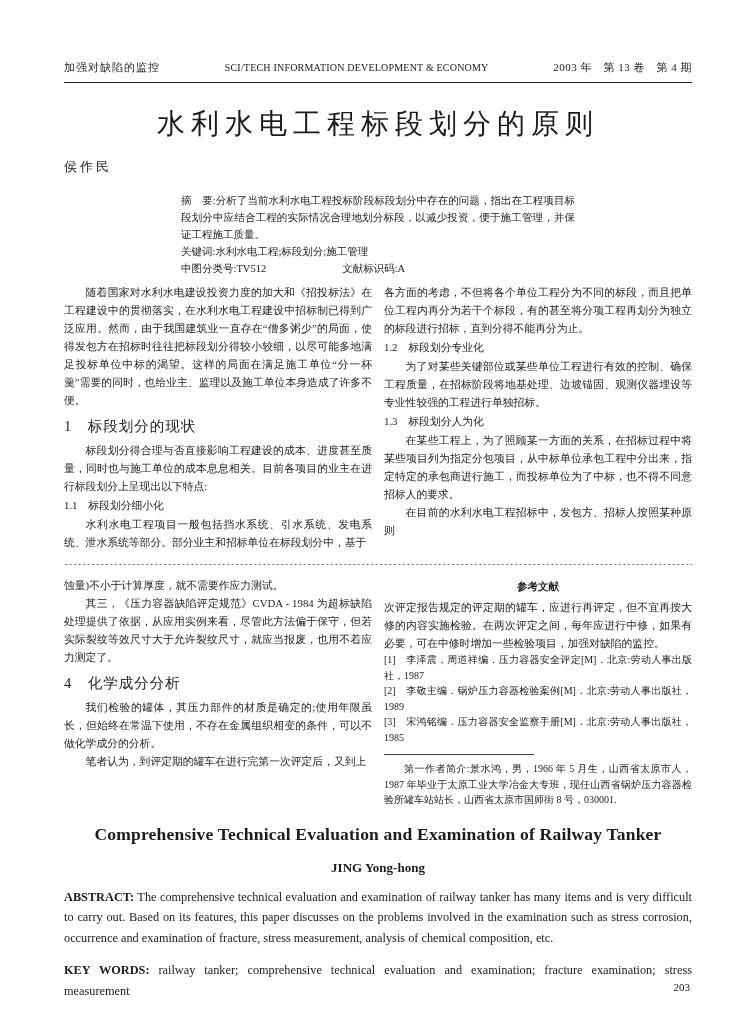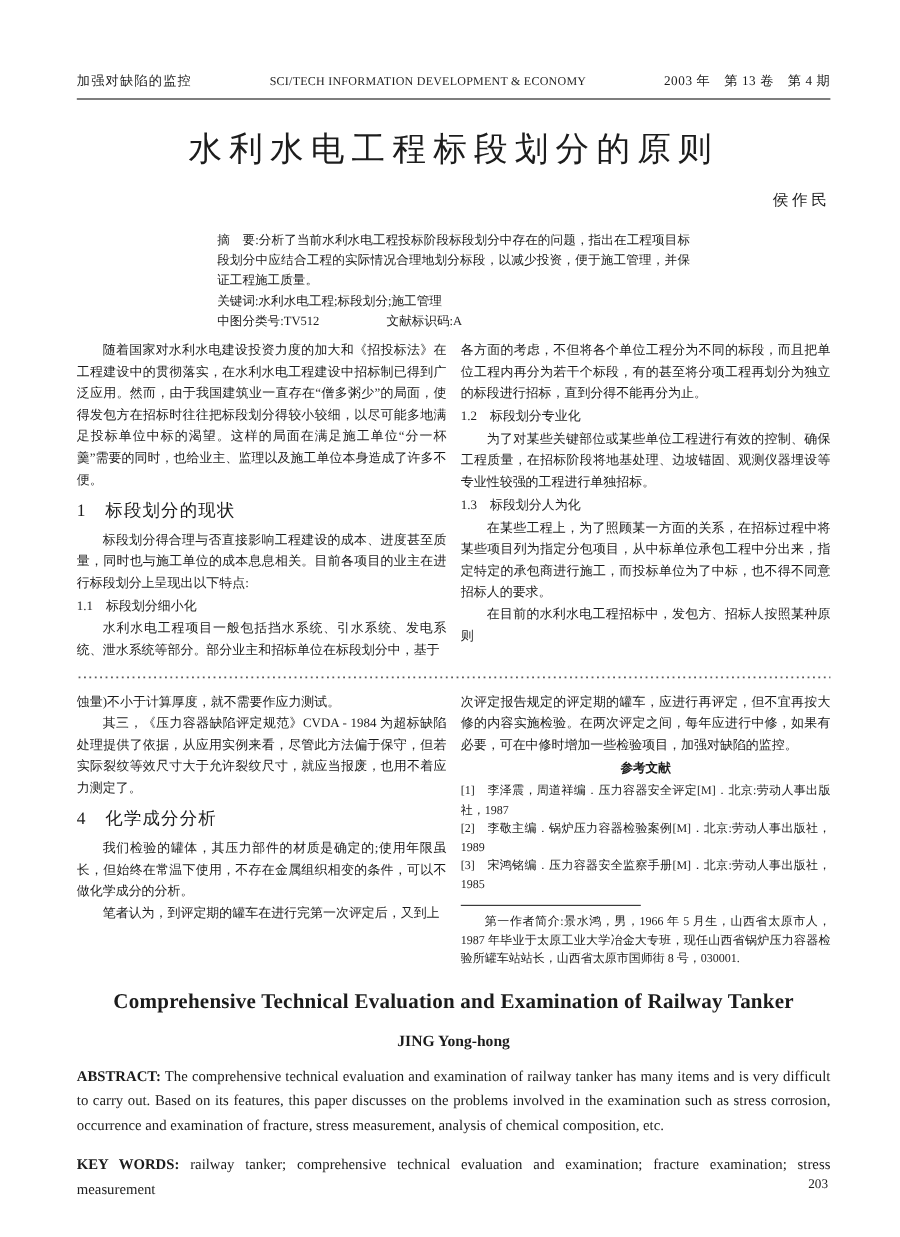--- a/index.html
+++ b/index.html
@@ -16,24 +16,24 @@
   }
   
   .hdr-row{display:flex;justify-content:space-between;align-items:baseline;font-size:11px;}
   .hdr-journal-cn{letter-spacing:1px;}
   .hdr-journal-en{font-size:10px;letter-spacing:.2px;}
   .hdr-issue{letter-spacing:.5px;}
   .rule{border-top:1.5px solid #2a2a2a;margin-top:7px;}
   .meta-row{display:flex;justify-content:space-between;font-size:11px;margin-top:11px;letter-spacing:.3px;}
   
   .title{text-align:center;font-size:28px;letter-spacing:6px;margin-top:22px;font-weight:500;white-space:nowrap;}
-  .author{text-align:right;font-size:13px;letter-spacing:3px;margin-top:15px;font-family:Liberation Mono, monospace;}
+  .author{text-align:left;font-size:13px;letter-spacing:3px;margin-top:15px;font-family:Liberation Mono, monospace;}
   .abstract-block{width:394px;margin:16px auto 0;font-size:10.5px;line-height:17px;text-align:justify;}
   .abstract-block .line{margin:0;}
-  .clc-row{display:flex;gap:56px;align-items:center;}
+  .clc-row{display:flex;gap:76px;align-items:center;}
   
   .cols{display:flex;gap:12px;margin-top:6px;justify-content:space-between;}
   .col{width:308px;font-size:10.8px;line-height:18px;text-align:justify;}
   .blk{margin:0;}
   .blk.indent{text-indent:2em;}
   .blk.h1{font-size:14.5px;margin:8px 0 6px;letter-spacing:1px;text-indent:0;}
   .blk.h2{margin:1px 0;}
   .blk.refhead{text-align:center;font-weight:bold;font-size:10.5px;margin:2px 0;}
   .blk.ref{font-size:10px;line-height:15.5px;text-indent:0;}
   .cols.top .col{min-height:250px;}
@@ -99,22 +99,22 @@
   <div class="cols bottom">
     <div class="col">
         <div class="blk plain">蚀量)不小于计算厚度，就不需要作应力测试。</div>
         <div class="blk indent">其三，《压力容器缺陷评定规范》CVDA - 1984 为超标缺陷处理提供了依据，从应用实例来看，尽管此方法偏于保守，但若实际裂纹等效尺寸大于允许裂纹尺寸，就应当报废，也用不着应力测定了。</div>
         <div class="blk h1">4　化学成分分析</div>
         <div class="blk indent">我们检验的罐体，其压力部件的材质是确定的;使用年限虽长，但始终在常温下使用，不存在金属组织相变的条件，可以不做化学成分的分析。</div>
         <div class="blk indent">笔者认为，到评定期的罐车在进行完第一次评定后，又到上</div>
       </div>
     <div class="col">
       <div>
+          <div class="blk refhead">参考文献</div>
           <div class="blk plain">次评定报告规定的评定期的罐车，应进行再评定，但不宜再按大修的内容实施检验。在两次评定之间，每年应进行中修，如果有必要，可在中修时增加一些检验项目，加强对缺陷的监控。</div>
-          <div class="blk refhead">参考文献</div>
           <div class="blk ref">[1]　李泽震，周道祥编．压力容器安全评定[M]．北京:劳动人事出版社，1987</div>
           <div class="blk ref">[2]　李敬主编．锅炉压力容器检验案例[M]．北京:劳动人事出版社，1989</div>
           <div class="blk ref">[3]　宋鸿铭编．压力容器安全监察手册[M]．北京:劳动人事出版社，1985</div>
         </div>
       <div class="bio-sep"></div>
       <div class="bio">第一作者简介:景水鸿，男，1966 年 5 月生，山西省太原市人，1987 年毕业于太原工业大学冶金大专班，现任山西省锅炉压力容器检验所罐车站站长，山西省太原市国师街 8 号，030001.</div>
     </div>
   </div>
 
   <div class="en-title">Comprehensive Technical Evaluation and Examination of Railway Tanker</div>

